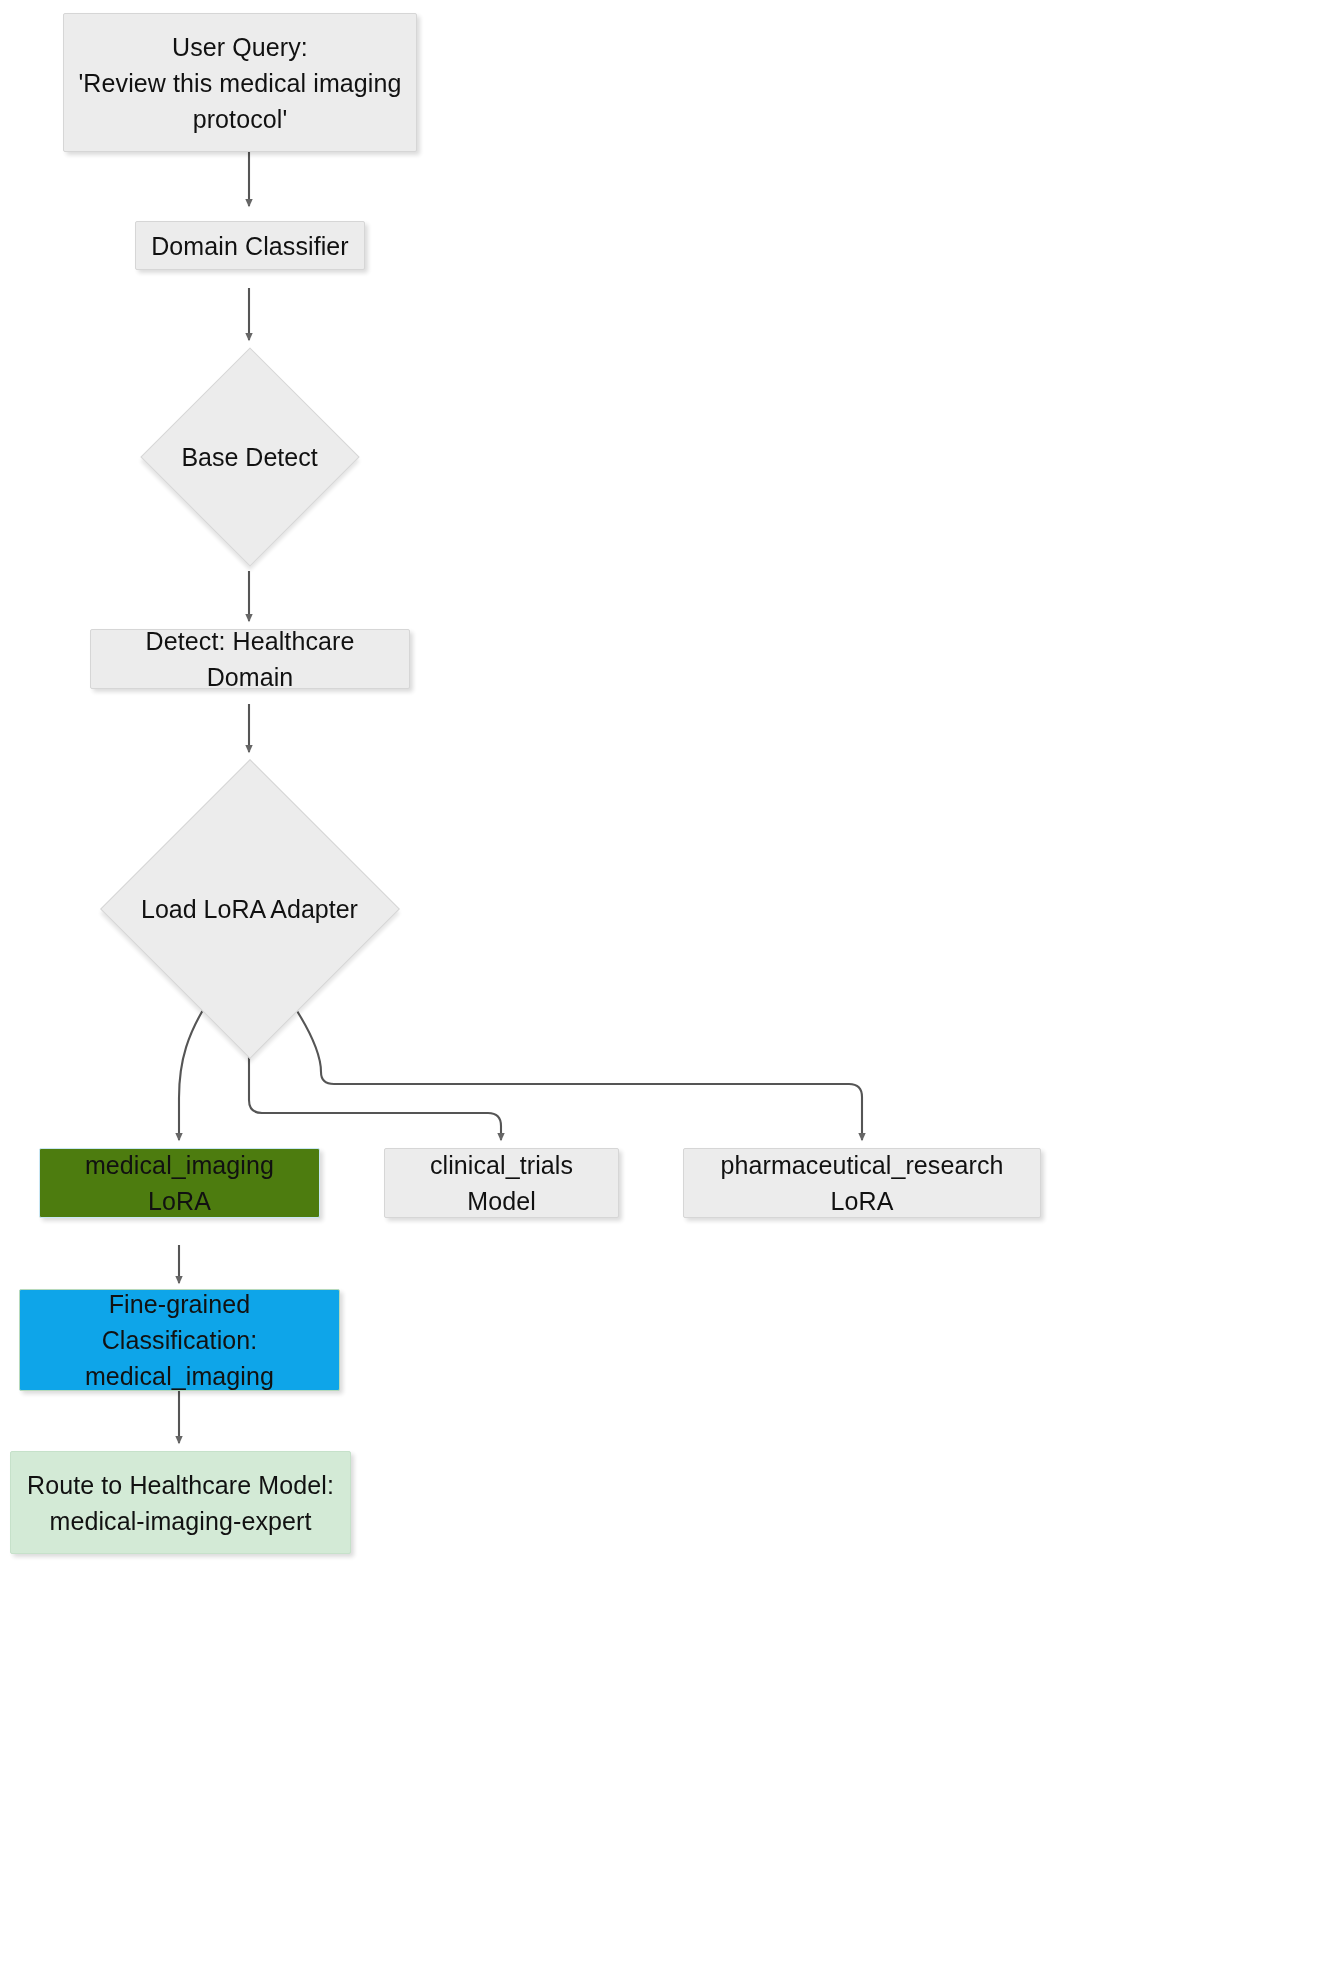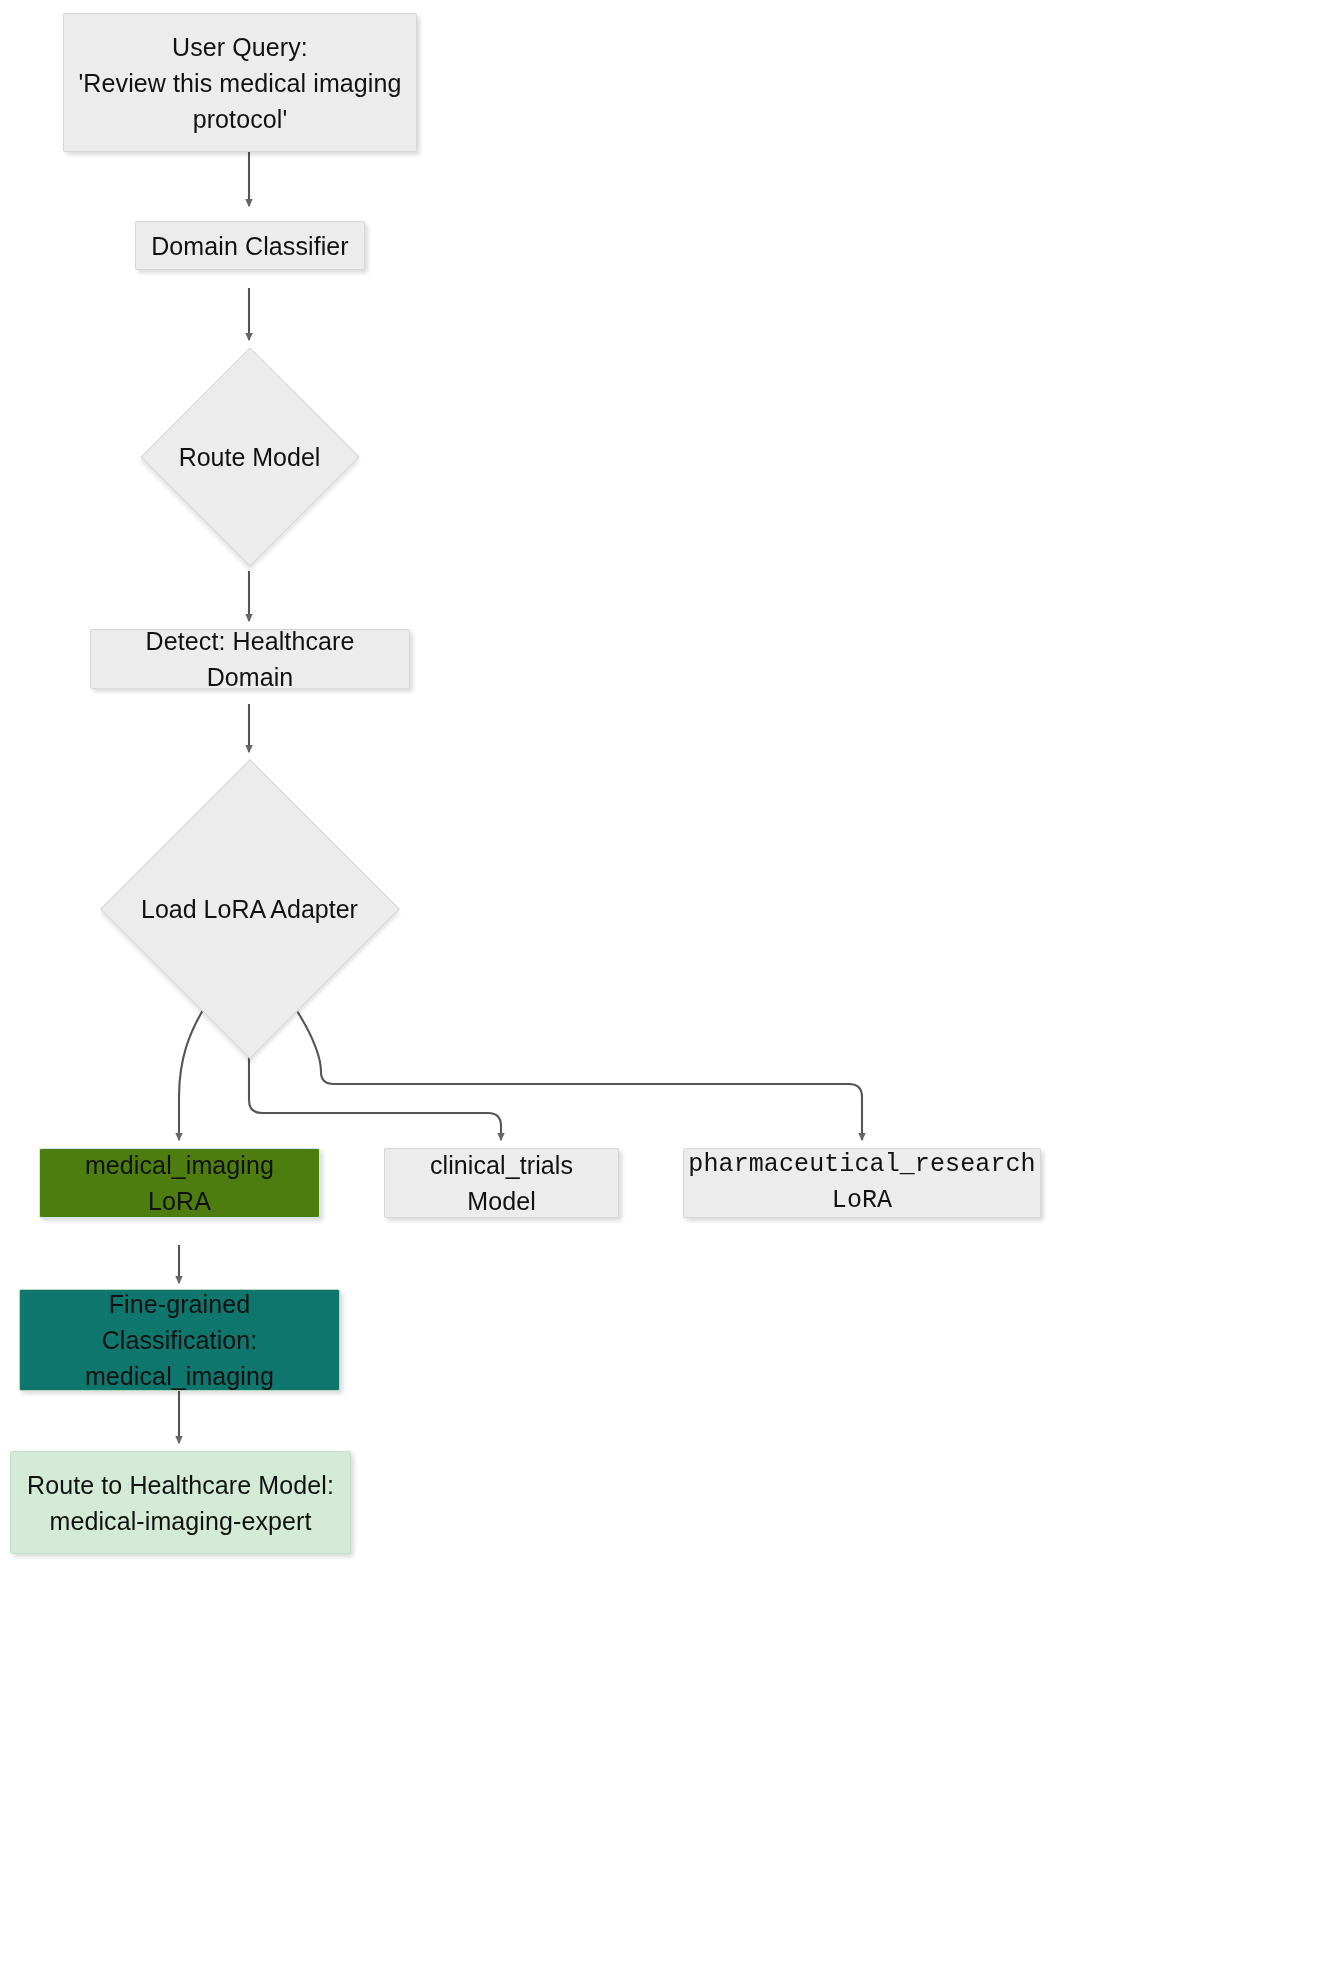--- a/index.html
+++ b/index.html
@@ -42,21 +42,21 @@
     border: 1px solid #d6d6d6;
     border-radius: 2px;
     background: #ececec;
     box-shadow: 3px 3px 4px rgba(0,0,0,0.14);
   }
   .node.rect.blue {
     background: #4d7c0f;
     border-color: #c9e7f4;
   }
   .node.rect.green {
-    background: #0f766e;
+    background: #0ea5e9;
     border-color: #b6d9bb;
   }
   .node.rect.green-light {
     background: #d3ead6;
     border-color: #c6e1ca;
   }
   .node-label {
     display: block;
     white-space: pre-line;
     padding: 0 10px;
@@ -128,41 +128,41 @@
 'Review this medical imaging
 protocol'</span>
   </div>
 
   <div class="node rect" style="left:135px; top:221px; width:230px; height:49px;">
     <span class="node-label">Domain Classifier</span>
   </div>
 
   <div class="diamond-wrap" style="left:141px; top:348px; width:217px; height:217px;">
     <div class="diamond-shape" style="width:153px; height:153px;"></div>
-    <div class="diamond-text">Route Model</div>
+    <div class="diamond-text">Base Detect</div>
   </div>
 
   <div class="node rect" style="left:90px; top:629px; width:320px; height:60px;">
     <span class="node-label">Detect: Healthcare Domain</span>
   </div>
 
   <div class="diamond-wrap" style="left:101px; top:760px; width:297px; height:297px;">
     <div class="diamond-shape" style="width:210px; height:210px;"></div>
     <div class="diamond-text">Load LoRA Adapter</div>
   </div>
 
   <div class="node rect blue" style="left:39px; top:1148px; width:281px; height:70px;">
     <span class="node-label">medical_imaging LoRA</span>
   </div>
 
   <div class="node rect" style="left:384px; top:1148px; width:235px; height:70px;">
     <span class="node-label">clinical_trials Model</span>
   </div>
 
-  <div class="node rect" style="left:683px; top:1148px; width:358px; height:70px;font-family:Liberation Mono, monospace;">
+  <div class="node rect" style="left:683px; top:1148px; width:358px; height:70px;">
     <span class="node-label">pharmaceutical_research LoRA</span>
   </div>
 
   <div class="node rect green" style="left:19px; top:1289px; width:321px; height:102px;">
     <span class="node-label">Fine-grained Classification:
 medical_imaging</span>
   </div>
 
   <div class="node rect green-light" style="left:10px; top:1451px; width:341px; height:103px;">
     <span class="node-label">Route to Healthcare Model:

